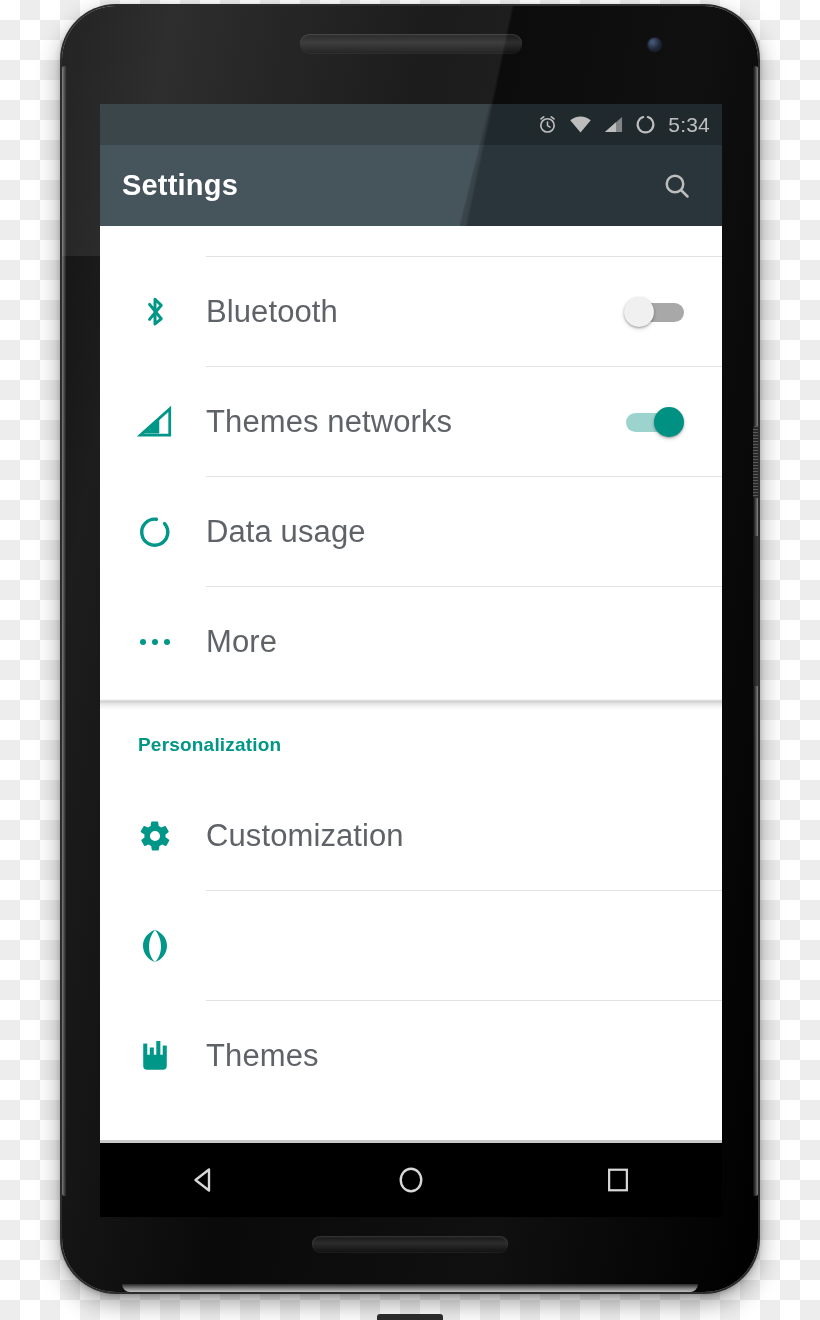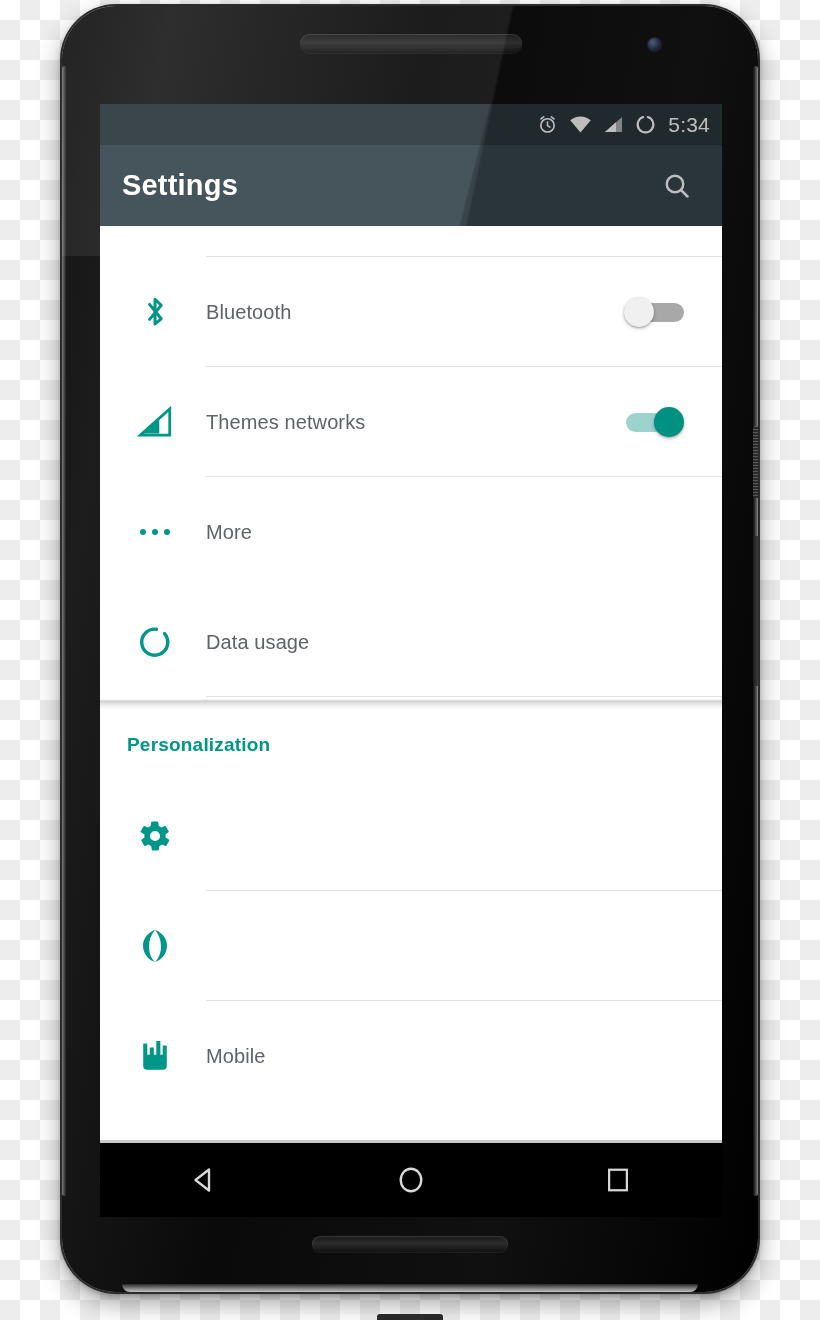--- a/index.html
+++ b/index.html
@@ -176,21 +176,21 @@
   }
   .row .ricon {
     width: 62px;
     min-width: 62px;
     display: flex;
     align-items: center;
     justify-content: center;
   }
   .row .rlabel {
     margin-left: 20px;
-    font-size: 20px;
+    font-size: 31px;
     color: #5f6368;
     letter-spacing: .1px;
     flex: 1;
   }
   .row .rtoggle {
     margin-right: 36px;
     width: 62px;
     display: flex;
     align-items: center;
     justify-content: flex-end;
@@ -224,21 +224,21 @@
   
   #section-gap {
     height: 12px;
     background: linear-gradient(to bottom, #ffffff 0%, #ffffff 18%, #cfcfcf 34%, #e4e4e4 55%, #f4f4f4 78%, #fbfbfb 100%);
   }
 
   #section-header {
     height: 72px;
     display: flex;
     align-items: center;
-    padding-left: 27px;
+    padding-left: 38px;
     box-sizing: border-box;
     background: #ffffff;
   }
   #section-header-label {
     color: #009688;
     font-size: 19px;
     font-weight: bold;
     letter-spacing: .2px;
   }
 
@@ -378,53 +378,54 @@
           <span class="switch on">
               <span class="track"></span>
               <span class="thumb"></span>
             </span>
         </span>
         <span class="divider"></span>
       </div>
 
       <div class="row">
         <span class="ricon">
+          <svg width="34" height="34" viewBox="0 0 24 24">
+            <path d="M15.2 3.6a9.2 9.2 0 1 1-6.6 0" fill="none" stroke="#009688" stroke-width="2.4" stroke-linecap="round" transform="rotate(28 12 12)"></path>
+          </svg>
+        </span>
+        <span class="rlabel">Data usage</span>
+        <span class="rtoggle"></span>
+        <span class="divider"></span>
+      </div>
+
+      <div class="row">
+        <span class="ricon">
           <svg width="34" height="12" viewBox="0 0 34 12">
             <circle cx="5" cy="6" r="3" fill="#009688"></circle>
             <circle cx="17" cy="6" r="3" fill="#009688"></circle>
             <circle cx="29" cy="6" r="3" fill="#009688"></circle>
           </svg>
         </span>
         <span class="rlabel">More</span>
         <span class="rtoggle"></span>
       </div>
 
-      <div class="row">
-        <span class="ricon">
-          <svg width="34" height="34" viewBox="0 0 24 24">
-            <path d="M15.2 3.6a9.2 9.2 0 1 1-6.6 0" fill="none" stroke="#009688" stroke-width="2.4" stroke-linecap="round" transform="rotate(28 12 12)"></path>
-          </svg>
-        </span>
-        <span class="rlabel">Data usage</span>
-        <span class="rtoggle"></span>
-        <span class="divider"></span>
-      </div>
-
       <div id="section-gap"></div>
 
       <div id="section-header">
         <span id="section-header-label">Personalization</span>
       </div>
 
       <div class="row">
         <span class="ricon">
           <svg width="34" height="34" viewBox="0 0 24 24">
             <path fill="#009688" d="M19.4 13.1c.04-.36.06-.72.06-1.1s-.02-.74-.07-1.1l2.1-1.62a.5.5 0 0 0 .12-.64l-2-3.46a.5.5 0 0 0-.6-.22l-2.47 1a7.3 7.3 0 0 0-1.9-1.1l-.38-2.63a.49.49 0 0 0-.48-.42h-4a.49.49 0 0 0-.48.42l-.38 2.63c-.68.28-1.31.65-1.9 1.1l-2.47-1a.5.5 0 0 0-.6.22l-2 3.46a.5.5 0 0 0 .12.64L4.6 10.9c-.05.36-.08.73-.08 1.1s.03.74.08 1.1l-2.1 1.63a.5.5 0 0 0-.12.64l2 3.46c.12.22.38.3.6.22l2.47-1c.58.45 1.21.82 1.9 1.1l.38 2.63c.04.24.24.42.48.42h4c.24 0 .44-.18.48-.42l.38-2.63c.68-.28 1.31-.65 1.9-1.1l2.47 1c.22.08.48 0 .6-.22l2-3.46a.5.5 0 0 0-.12-.64l-2.1-1.63zM12 15.6A3.6 3.6 0 1 1 12 8.4a3.6 3.6 0 0 1 0 7.2z"></path>
           </svg>
         </span>
+        <span class="rlabel">Customization</span>
         <span class="rtoggle"></span>
         <span class="divider"></span>
       </div>
 
       <div class="row">
         <span class="ricon">
           <svg width="34" height="36" viewBox="0 0 26 30">
             <path fill="#009688" d="M13 1.5C6.6 4.2 3 9 3 14.8 3 21.2 7.5 26.5 13 28.5c-3.2-3-5-7.7-5-13.2C8 10.3 9.8 5.3 13 1.5z"></path>
             <path fill="#009688" d="M13 1.5c6.4 2.7 10 7.5 10 13.3 0 6.4-4.5 11.7-10 13.7 3.2-3 5-7.7 5-13.2 0-5-1.8-10-5-13.8z"></path>
             <path fill="none" stroke="#ffffff" stroke-width="1.5" d="M9.6 8.6c3.2 1.6 5 4.1 5 6.6s-1.8 5-5 6.6"></path>
@@ -437,21 +438,21 @@
       <div class="row">
         <span class="ricon">
           <svg width="32" height="34" viewBox="0 0 24 26">
             <path fill="#009688" d="M3 12h18v8.5a3 3 0 0 1-3 3H6a3 3 0 0 1-3-3V12z"></path>
             <rect x="3" y="3.5" width="3.1" height="9" fill="#009688"></rect>
             <rect x="8" y="6.5" width="3.1" height="6" fill="#009688"></rect>
             <rect x="13" y="1.5" width="3.1" height="11" fill="#009688"></rect>
             <rect x="17.9" y="5" width="3.1" height="7.5" fill="#009688"></rect>
           </svg>
         </span>
-        <span class="rlabel">Mobile</span>
+        <span class="rlabel">Themes</span>
         <span class="rtoggle"></span>
       </div>
 
     </div>
   </div>
 
   <div id="navbar">
     <span class="navbtn">
       <svg width="30" height="30" viewBox="0 0 24 24">
         <path d="M16 3.6 5.2 12 16 20.4V3.6z" fill="none" stroke="#d8d8d8" stroke-width="1.9" stroke-linejoin="round"></path>

